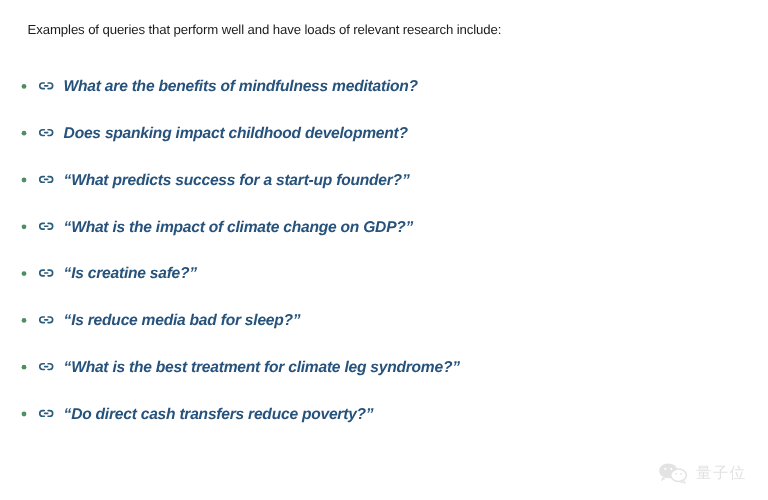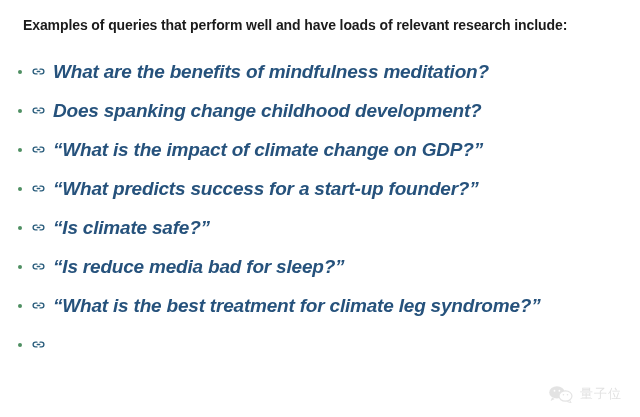--- a/index.html
+++ b/index.html
@@ -19,24 +19,24 @@
     position: relative;
     width: 640px;
     height: 417px;
     background: #ffffff;
   }
 
   .intro {
     position: absolute;
     left: 23px;
     top: 16px;
-    font-size: 14px;
+    font-size: 11px;
     line-height: 18px;
     color: #1b1b1b;
-    font-weight: 700;
+    font-weight: 400;
     letter-spacing: -0.1px;
     white-space: nowrap;
   }
 
   .query-list {
     position: absolute;
     left: 18px;
     top: 52px;
     right: 0;
     margin: 0;
@@ -71,21 +71,21 @@
     color: #2a5d7c;
   }
   .link-icon svg {
     display: block;
   }
 
   .query-text {
     font-family: "Liberation Sans", sans-serif;
     font-style: italic;
     font-weight: bold;
-    font-size: 19px;
+    font-size: 13px;
     line-height: 20px;
     color: #26527c;
     letter-spacing: -0.2px;
   }
 
   .watermark {
     position: absolute;
     right: 18px;
     bottom: 14px;
     display: flex;
@@ -131,23 +131,35 @@
 
     <li class="query-item">
       <span class="bullet-dot"></span>
       <span class="link-icon">
         <svg viewBox="0 0 24 24" width="15" height="15" fill="none" stroke="currentColor" stroke-width="2.2" stroke-linecap="round">
           <path d="M10 12h4"></path>
           <path d="M9.5 8.2H7.2a3.8 3.8 0 0 0 0 7.6h2.3"></path>
           <path d="M14.5 8.2h2.3a3.8 3.8 0 0 1 0 7.6h-2.3"></path>
         </svg>
       </span>
-      <span class="query-text">Does spanking change childhood development?</span>
-    </li>
-
+      <span class="query-text">Does spanking impact childhood development?</span>
+    </li>
+
+
+    <li class="query-item">
+      <span class="bullet-dot"></span>
+      <span class="link-icon">
+        <svg viewBox="0 0 24 24" width="15" height="15" fill="none" stroke="currentColor" stroke-width="2.2" stroke-linecap="round">
+          <path d="M10 12h4"></path>
+          <path d="M9.5 8.2H7.2a3.8 3.8 0 0 0 0 7.6h2.3"></path>
+          <path d="M14.5 8.2h2.3a3.8 3.8 0 0 1 0 7.6h-2.3"></path>
+        </svg>
+      </span>
+      <span class="query-text">“What predicts success for a start-up founder?”</span>
+    </li>
 
     <li class="query-item">
       <span class="bullet-dot"></span>
       <span class="link-icon">
         <svg viewBox="0 0 24 24" width="15" height="15" fill="none" stroke="currentColor" stroke-width="2.2" stroke-linecap="round">
           <path d="M10 12h4"></path>
           <path d="M9.5 8.2H7.2a3.8 3.8 0 0 0 0 7.6h2.3"></path>
           <path d="M14.5 8.2h2.3a3.8 3.8 0 0 1 0 7.6h-2.3"></path>
         </svg>
       </span>
@@ -156,33 +168,21 @@
 
     <li class="query-item">
       <span class="bullet-dot"></span>
       <span class="link-icon">
         <svg viewBox="0 0 24 24" width="15" height="15" fill="none" stroke="currentColor" stroke-width="2.2" stroke-linecap="round">
           <path d="M10 12h4"></path>
           <path d="M9.5 8.2H7.2a3.8 3.8 0 0 0 0 7.6h2.3"></path>
           <path d="M14.5 8.2h2.3a3.8 3.8 0 0 1 0 7.6h-2.3"></path>
         </svg>
       </span>
-      <span class="query-text">“What predicts success for a start-up founder?”</span>
-    </li>
-
-    <li class="query-item">
-      <span class="bullet-dot"></span>
-      <span class="link-icon">
-        <svg viewBox="0 0 24 24" width="15" height="15" fill="none" stroke="currentColor" stroke-width="2.2" stroke-linecap="round">
-          <path d="M10 12h4"></path>
-          <path d="M9.5 8.2H7.2a3.8 3.8 0 0 0 0 7.6h2.3"></path>
-          <path d="M14.5 8.2h2.3a3.8 3.8 0 0 1 0 7.6h-2.3"></path>
-        </svg>
-      </span>
-      <span class="query-text">“Is climate safe?”</span>
+      <span class="query-text">“Is creatine safe?”</span>
     </li>
 
     <li class="query-item">
       <span class="bullet-dot"></span>
       <span class="link-icon">
         <svg viewBox="0 0 24 24" width="15" height="15" fill="none" stroke="currentColor" stroke-width="2.2" stroke-linecap="round">
           <path d="M10 12h4"></path>
           <path d="M9.5 8.2H7.2a3.8 3.8 0 0 0 0 7.6h2.3"></path>
           <path d="M14.5 8.2h2.3a3.8 3.8 0 0 1 0 7.6h-2.3"></path>
         </svg>
@@ -204,20 +204,21 @@
 
     <li class="query-item">
       <span class="bullet-dot"></span>
       <span class="link-icon">
         <svg viewBox="0 0 24 24" width="15" height="15" fill="none" stroke="currentColor" stroke-width="2.2" stroke-linecap="round">
           <path d="M10 12h4"></path>
           <path d="M9.5 8.2H7.2a3.8 3.8 0 0 0 0 7.6h2.3"></path>
           <path d="M14.5 8.2h2.3a3.8 3.8 0 0 1 0 7.6h-2.3"></path>
         </svg>
       </span>
+      <span class="query-text">“Do direct cash transfers reduce poverty?”</span>
     </li>
 
   </ul>
 
   <div class="watermark">
     <span class="watermark-logo">
       <svg viewBox="0 0 32 22" width="26" height="18" fill="currentColor">
         <ellipse cx="11" cy="9" rx="9.5" ry="7.6"></ellipse>
         <path d="M5 15.2 L3.2 19.6 L8.2 17.2 Z"></path>
         <ellipse cx="21.5" cy="13.5" rx="8" ry="6.4" fill="#ffffff" stroke="currentColor" stroke-width="1.5"></ellipse>

